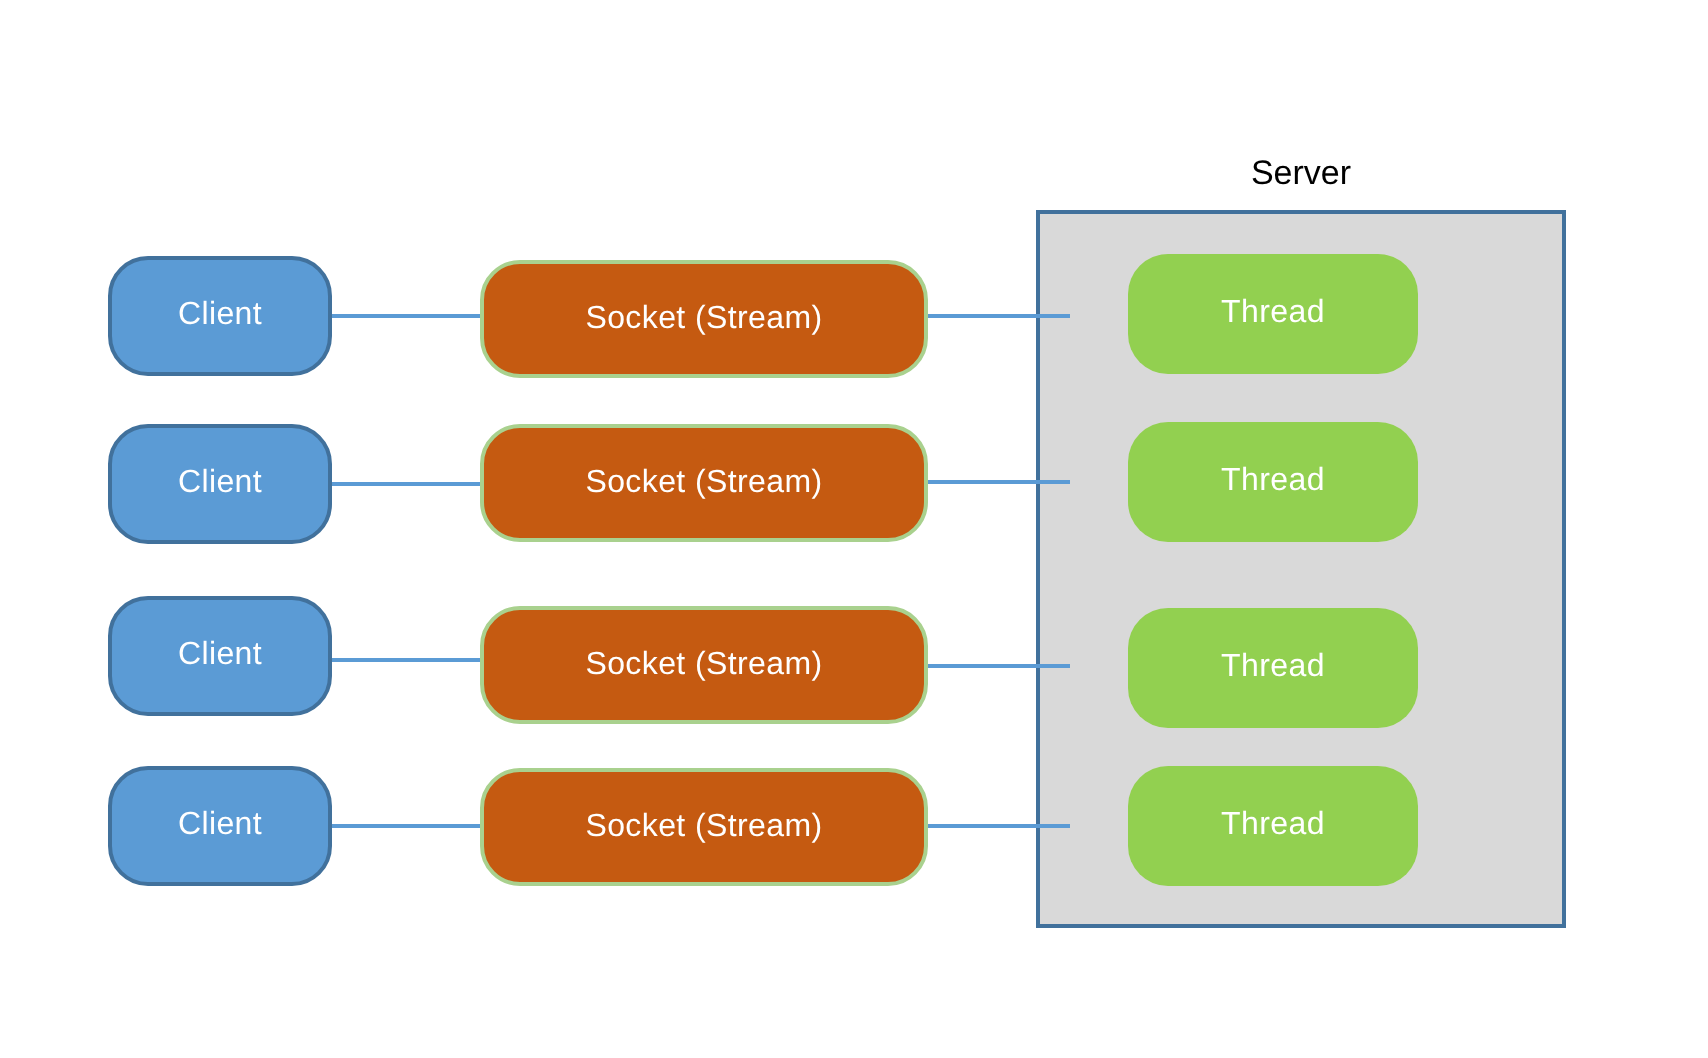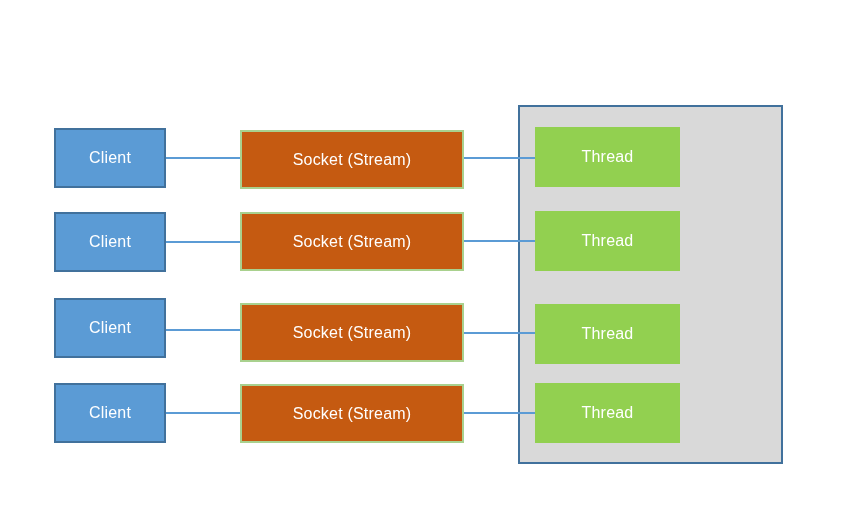--- a/index.html
+++ b/index.html
@@ -19,33 +19,34 @@
     font-family:"Liberation Sans", sans-serif;
     overflow:hidden;
   }
   .box{
     position:absolute;
     display:flex;align-items:center;justify-content:center;
     box-sizing:border-box;
     color:var(--box-text-color);
     font-size:16px;
     letter-spacing:0.2px;
+    border-radius:20px;
   }
   .client{
     left:54px;width:112px;height:60px;
     background:var(--client-fill);
     border:2px solid var(--client-border);
   }
   .socket{
     left:240px;width:224px;height:59px;
     background:var(--socket-fill);
     border:2px solid var(--socket-border);
   }
   .thread{
-    left:535px;width:145px;height:60px;
+    left:564px;width:145px;height:60px;
     background:var(--thread-fill);
   }
   .server-group{
     position:absolute;
     left:518px;top:105px;width:265px;height:359px;
     box-sizing:border-box;
     background:var(--server-fill);
     border:2px solid var(--server-border);
   }
   .server-label{
@@ -61,20 +62,21 @@
     background:var(--connector);
   }
   .c-left{left:166px;}
   .c-right{left:461px;}
 </style>
 </head>
 <body>
 
 <div class="canvas">
 
+  <div class="server-label">Server</div>
   <div class="server-group"></div>
 
   <div class="connector c-left" style="top:157px;"></div>
   <div class="connector c-left" style="top:241px;"></div>
   <div class="connector c-left" style="top:329px;"></div>
   <div class="connector c-left" style="top:412px;"></div>
 
   <div class="connector c-right" style="top:157px;"></div>
   <div class="connector c-right" style="top:240px;"></div>
   <div class="connector c-right" style="top:332px;"></div>

